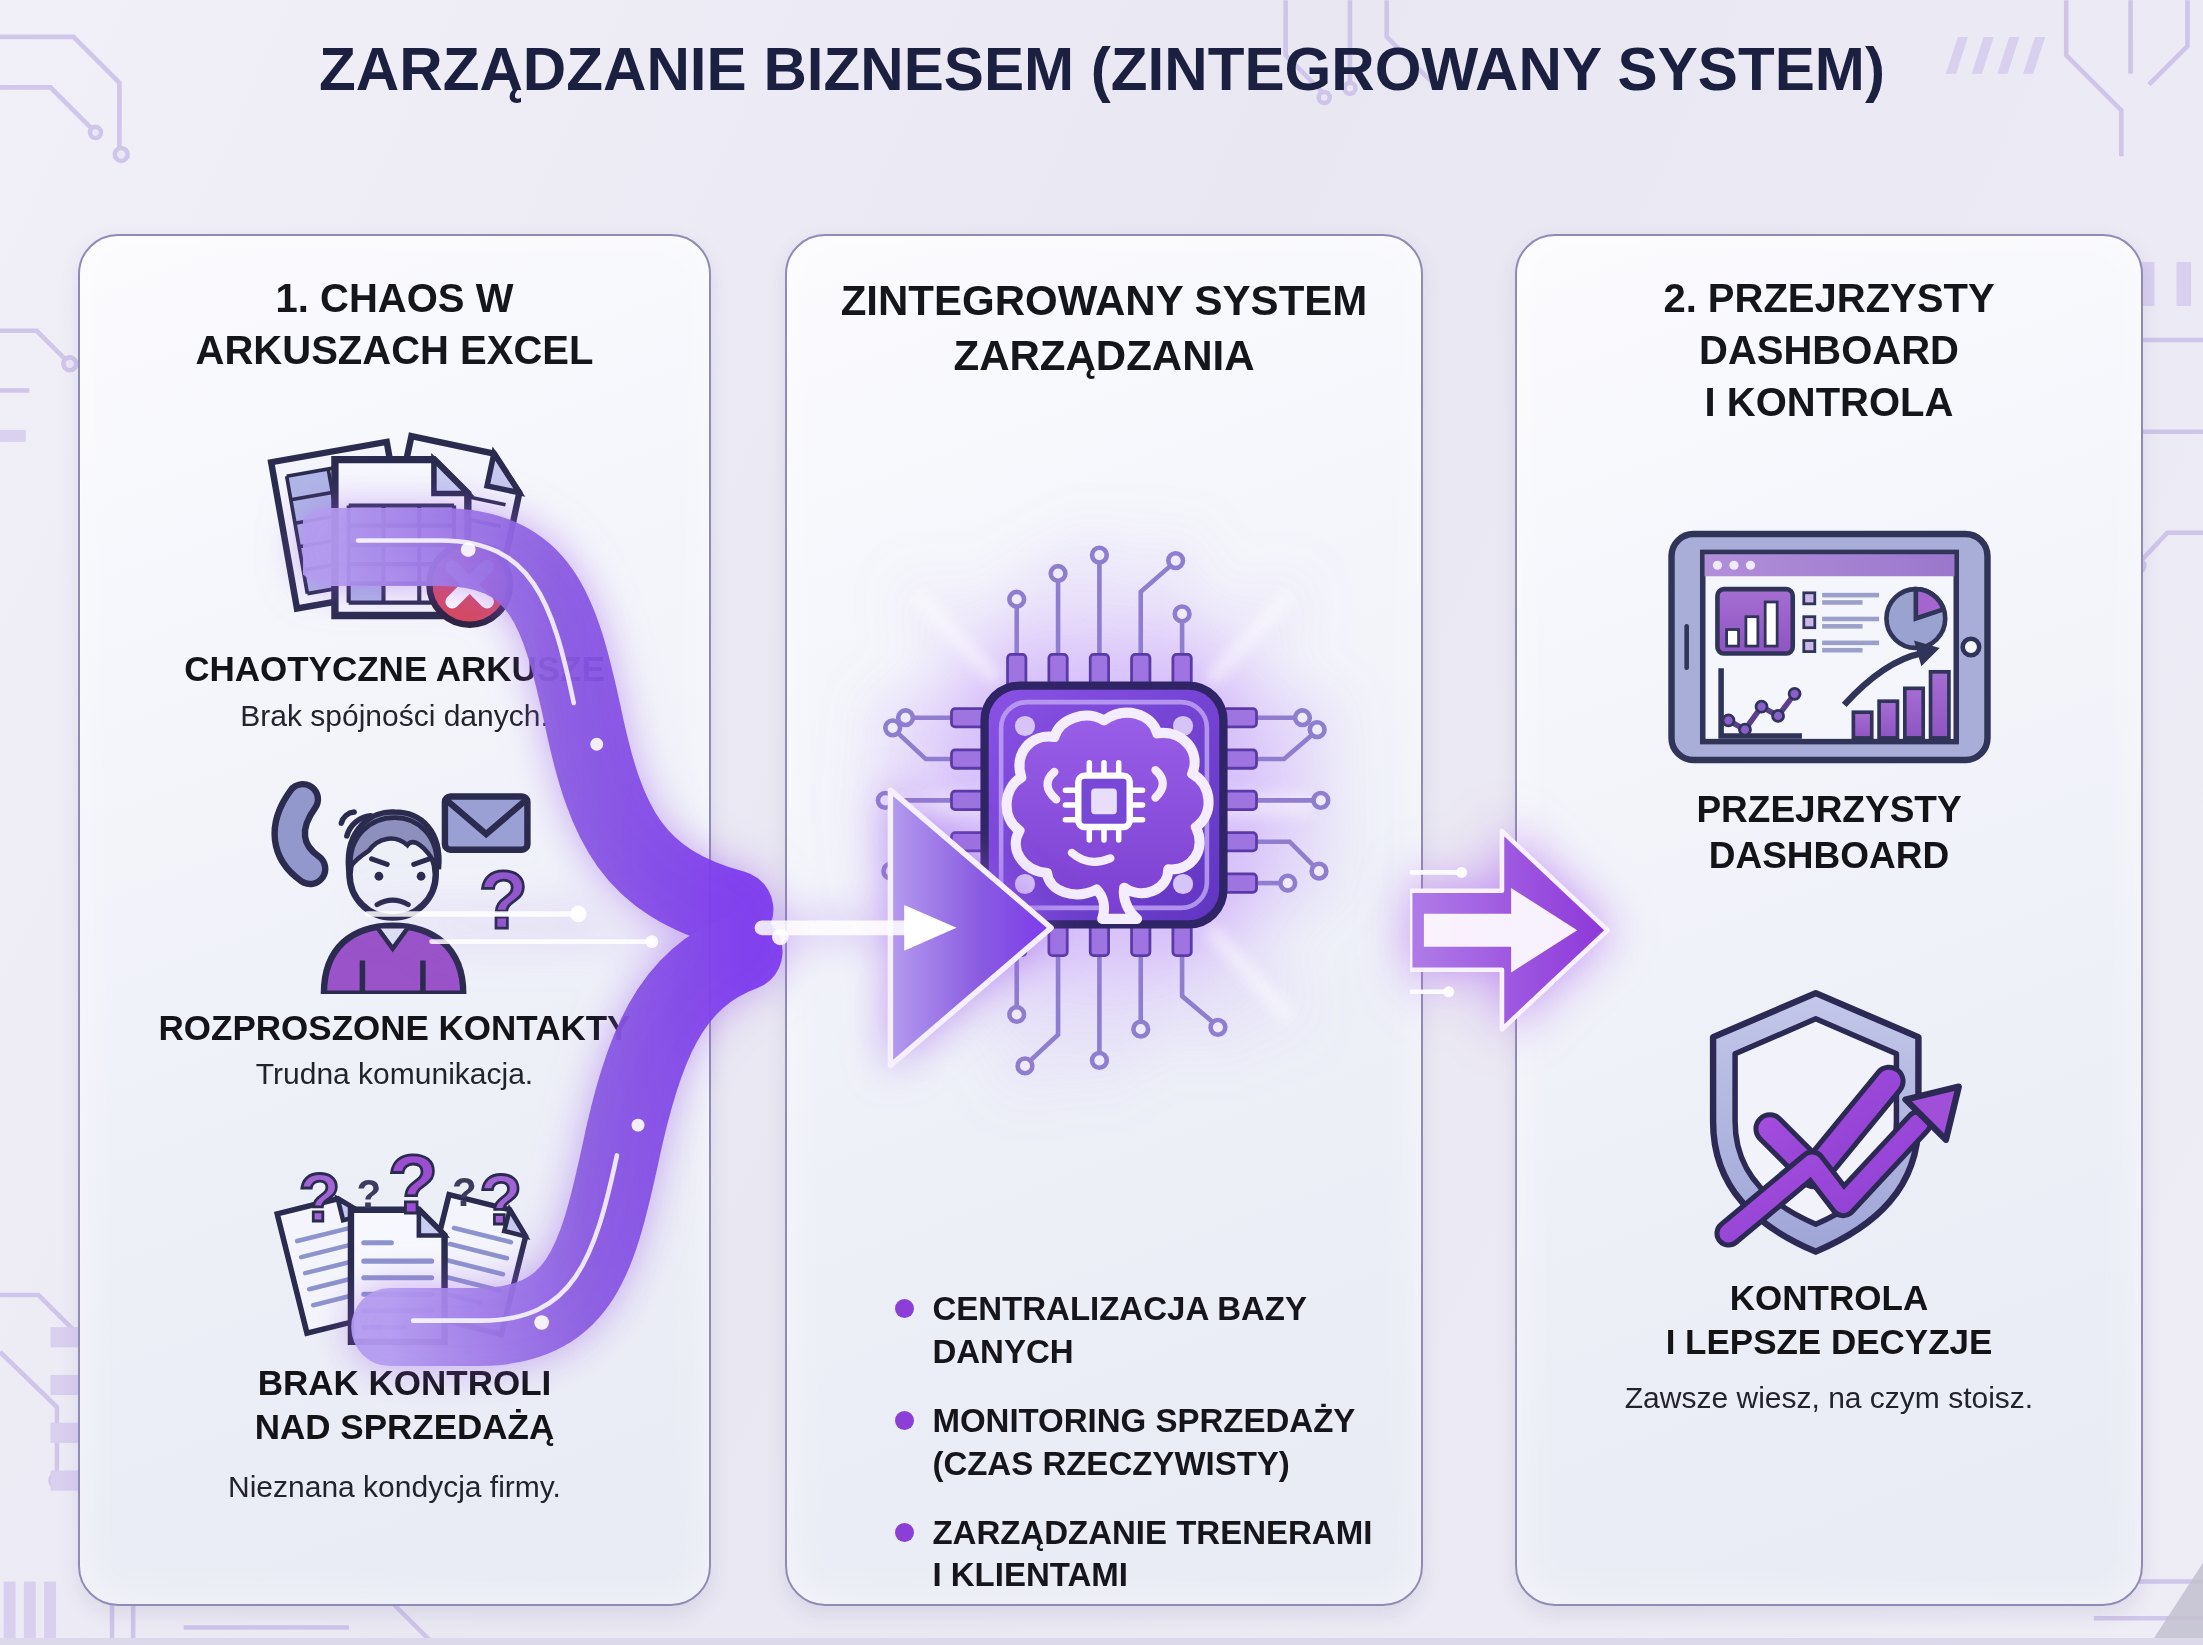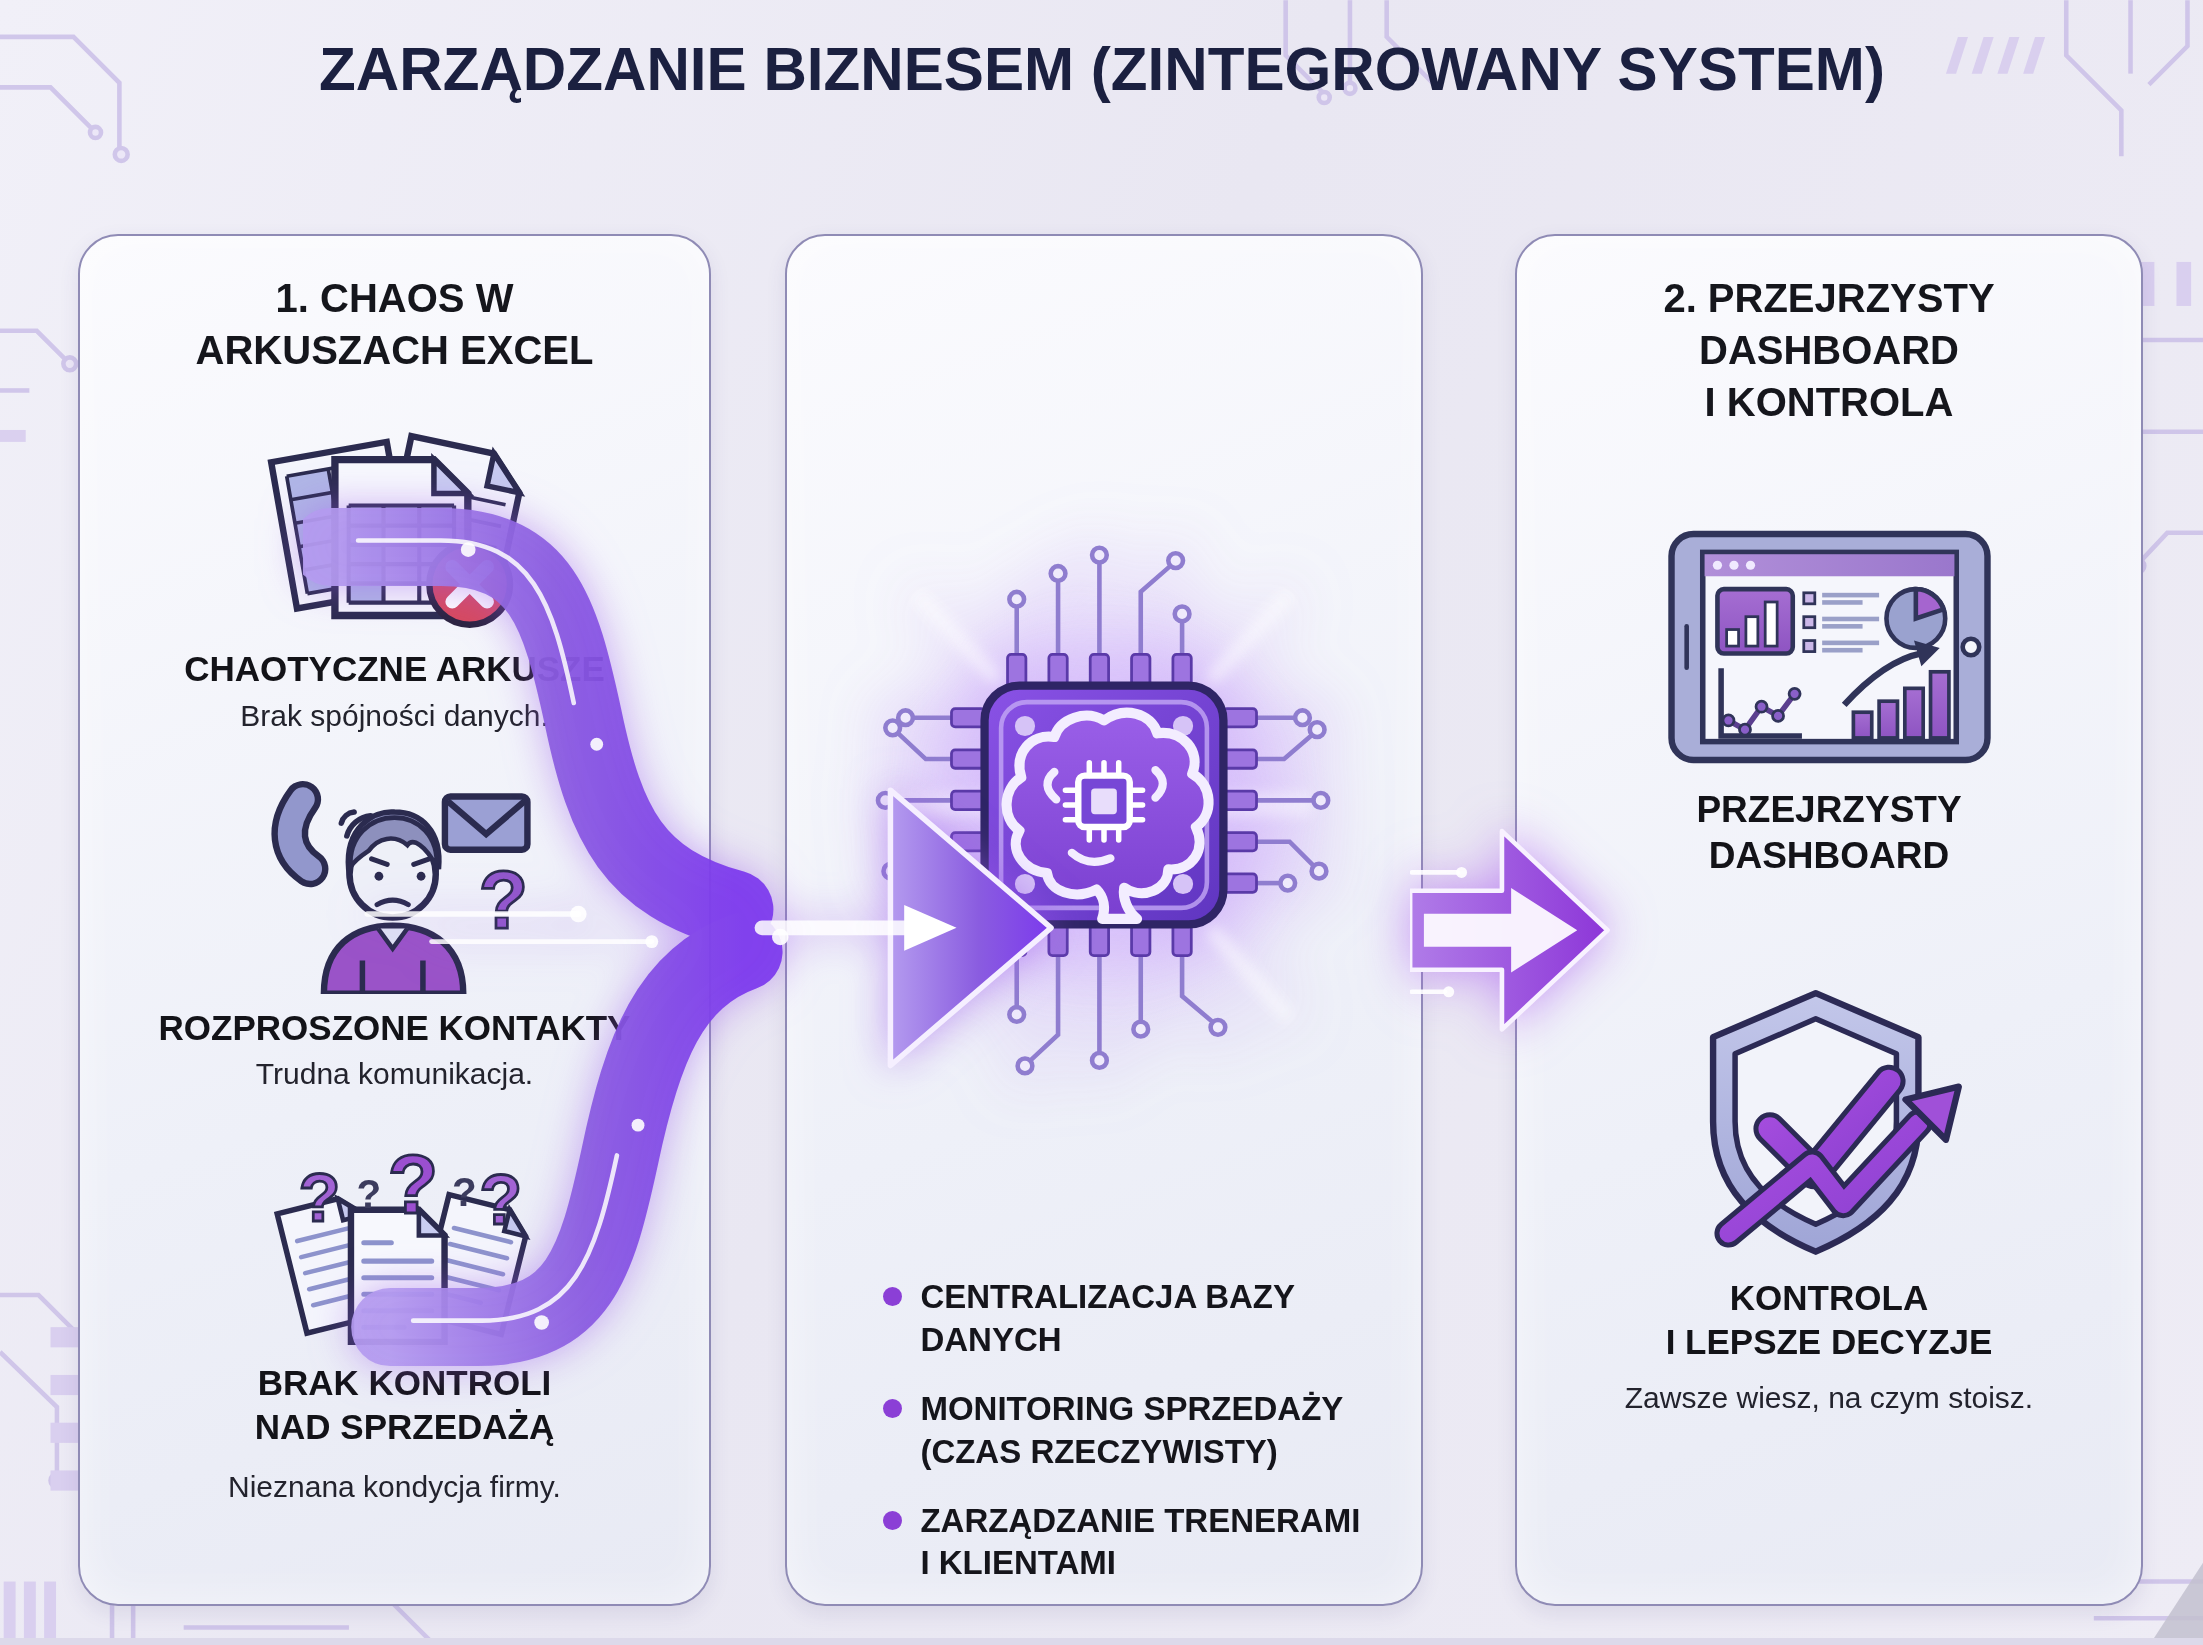--- a/index.html
+++ b/index.html
@@ -16,21 +16,21 @@
          z-index:1;}
   .panel-left{left:78px;width:629px;}
   .panel-mid{left:785px;width:634px;}
   .panel-right{left:1515px;width:624px;}
   .abs{position:absolute;left:0;right:0;text-align:center;}
   .pre{white-space:pre-line;}
   .panel-header{font-weight:700;font-size:40px;line-height:1.3;color:#15161c;margin-top:12px;}
   .item-title{font-weight:700;font-size:35px;line-height:1.25;color:#131318;}
   .item-sub{font-weight:400;font-size:30px;line-height:1.25;color:#23232d;}
   .icon-wrap{position:absolute;left:0;right:0;display:flex;justify-content:center;}
-  .bullet-list{position:absolute;left:92px;top:1036px;margin:4px;padding:0;list-style:none;}
+  .bullet-list{position:absolute;left:92px;top:1036px;margin:16px;padding:0;list-style:none;}
   .bullet-item{display:flex;gap:18.4px;margin-bottom:26px;font-weight:700;font-size:33px;
                line-height:1.3;color:#15151b;white-space:pre-line;text-align:left;}
   .dot{width:19px;height:19px;border-radius:50%;background:#8b3fd6;margin-top:11px;flex:none;}
   .merge-arrow{position:absolute;left:303px;top:441px;z-index:3;
                filter:drop-shadow(0 0 20px rgba(156,92,235,.55));}
   .flow-arrow-right{position:absolute;left:1410px;top:776px;z-index:3;
                filter:drop-shadow(0 0 24px rgba(170,95,240,.65));}
   .chip-svg{filter:drop-shadow(0 0 31px rgba(170,110,245,.7));}
 </style>
 </head>
@@ -197,20 +197,22 @@
           <text x="252" y="104" font-size="76" fill="#a263d4" stroke="#2b2b4f" stroke-width="3">?</text>
         </g>
       </svg>
     </div>
     <div class="abs pre item-title" style="top:1125px;margin-left:20px;">BRAK KONTROLI
 NAD SPRZEDAŻĄ</div>
     <div class="abs item-sub" style="top:1232px;">Nieznana kondycja firmy.</div>
   </div>
 
   <div class="panel panel-mid">
+    <div class="abs pre panel-header" style="top:26px;font-size:42px;">ZINTEGROWANY SYSTEM
+ZARZĄDZANIA</div>
 
     <div class="icon-wrap chip-svg" style="top:275px;">
       <svg width="478" height="588" viewBox="0 0 520 640" fill="none">
         <defs>
           <radialGradient id="glowG" cx="50%" cy="50%" r="50%">
             <stop offset="0%" stop-color="#ffffff" stop-opacity="0.95"></stop>
             <stop offset="45%" stop-color="#ece2ff" stop-opacity="0.55"></stop>
             <stop offset="100%" stop-color="#ece2ff" stop-opacity="0"></stop>
           </radialGradient>
           <linearGradient id="chipG" x1="0" y1="0" x2="1" y2="1">

